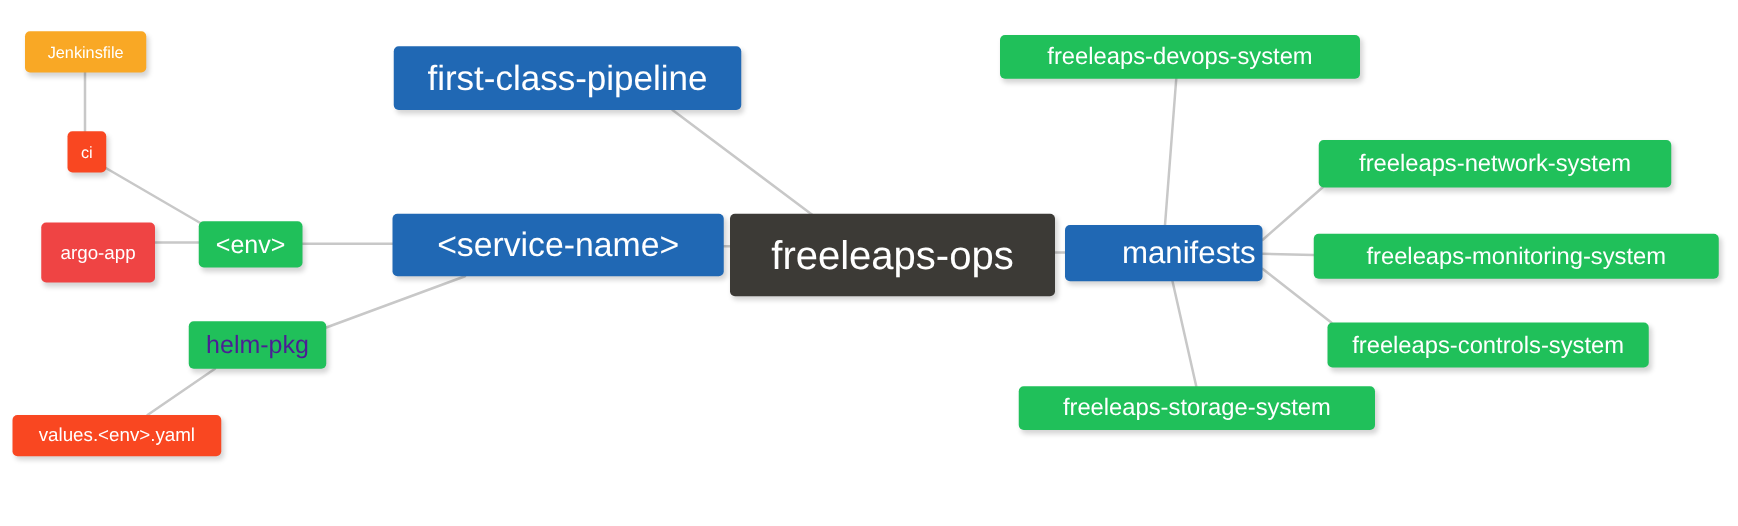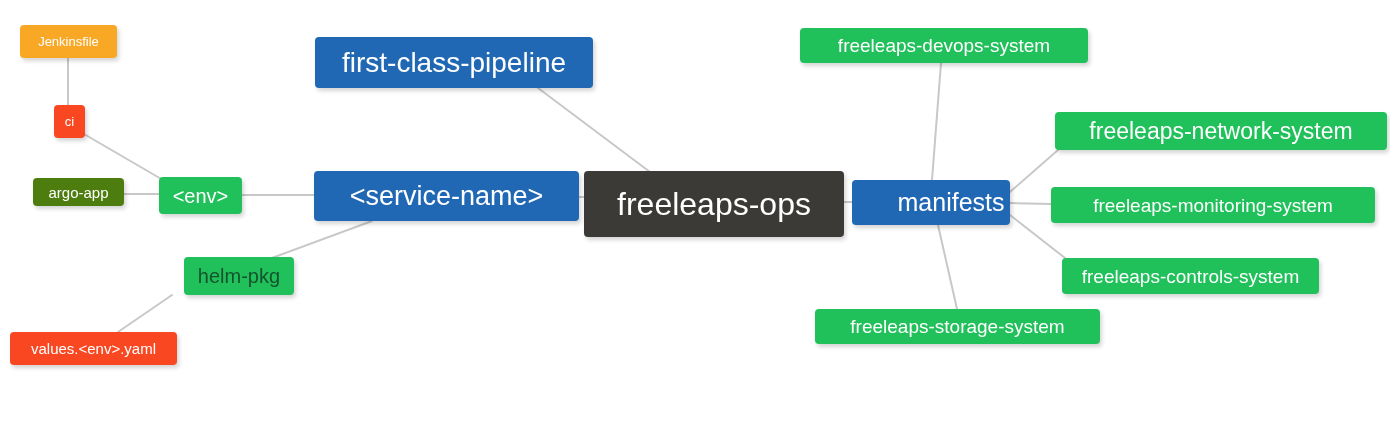--- a/index.html
+++ b/index.html
@@ -29,27 +29,27 @@
       <line x1="844" y1="202" x2="852" y2="202" stroke="#c8c8c8" stroke-width="2" stroke-linecap="round"></line>
       <line x1="941" y1="63" x2="932" y2="180" stroke="#c8c8c8" stroke-width="2" stroke-linecap="round"></line>
       <line x1="1058" y1="150" x2="1010" y2="192" stroke="#c8c8c8" stroke-width="2" stroke-linecap="round"></line>
       <line x1="1051" y1="204" x2="1010" y2="203" stroke="#c8c8c8" stroke-width="2" stroke-linecap="round"></line>
       <line x1="1065" y1="258" x2="1010" y2="215" stroke="#c8c8c8" stroke-width="2" stroke-linecap="round"></line>
       <line x1="957" y1="309" x2="938" y2="225" stroke="#c8c8c8" stroke-width="2" stroke-linecap="round"></line>
     </svg>
   <div id="nodes">
       <div class="node" style="left: 20px; top: 25px; width: 97px; height: 33px; background: rgb(249, 168, 37); font-size: 13px; color: rgb(255, 255, 255);">Jenkinsfile</div>
       <div class="node" style="left: 54px; top: 105px; width: 31px; height: 33px; background: rgb(249, 71, 33); font-size: 13px; color: rgb(255, 255, 255);">ci</div>
-      <div class="node" style="left: 33px; top: 178px; width: 91px; height: 28px; background: #4d7c0f; font-size: 15px; color: rgb(255, 255, 255);">argo-app</div>
+      <div class="node" style="left: 33px; top: 178px; width: 91px; height: 48px; background: #ef4444; font-size: 15px; color: rgb(255, 255, 255);">argo-app</div>
       <div class="node" style="left: 159px; top: 177px; width: 83px; height: 37px; background: rgb(32, 192, 90); font-size: 20px; color: rgb(255, 255, 255);">&lt;env&gt;</div>
-      <div class="node" style="left: 151px; top: 257px; width: 110px; height: 38px; background: rgb(32, 192, 90); font-size: 20px; color: #14532d; margin-left: 33px;">helm-pkg</div>
+      <div class="node" style="left: 151px; top: 257px; width: 110px; height: 38px; background: rgb(32, 192, 90); font-size: 20px; color: #4c1d95;">helm-pkg</div>
       <div class="node" style="left: 10px; top: 332px; width: 167px; height: 33px; background: rgb(249, 71, 33); font-size: 15px; color: rgb(255, 255, 255);">values.&lt;env&gt;.yaml</div>
       <div class="node" style="left: 315px; top: 37px; width: 278px; height: 51px; background: rgb(32, 104, 180); font-size: 28px; color: rgb(255, 255, 255);">first-class-pipeline</div>
       <div class="node" style="left: 314px; top: 171px; width: 265px; height: 50px; background: rgb(32, 104, 180); font-size: 27px; color: rgb(255, 255, 255);">&lt;service-name&gt;</div>
       <div class="node" style="left: 584px; top: 171px; width: 260px; height: 66px; background: rgb(60, 58, 54); font-size: 32px; color: rgb(255, 255, 255);">freeleaps-ops</div>
       <div class="node" style="left: 852px; top: 180px; width: 158px; height: 45px; background: rgb(32, 104, 180); font-size: 25px; color: rgb(255, 255, 255); padding-left: 40px;">manifests</div>
       <div class="node" style="left: 800px; top: 28px; width: 288px; height: 35px; background: rgb(32, 192, 90); font-size: 19px; color: rgb(255, 255, 255);">freeleaps-devops-system</div>
-      <div class="node" style="left: 1055px; top: 112px; width: 332px; height: 38px; background: rgb(32, 192, 90); font-size: 23px; color: rgb(255, 255, 255);">freeleaps-network-system</div>
+      <div class="node" style="left: 1055px; top: 112px; width: 282px; height: 38px; background: rgb(32, 192, 90); font-size: 19px; color: rgb(255, 255, 255);">freeleaps-network-system</div>
       <div class="node" style="left: 1051px; top: 187px; width: 324px; height: 36px; background: rgb(32, 192, 90); font-size: 19px; color: rgb(255, 255, 255);">freeleaps-monitoring-system</div>
       <div class="node" style="left: 1062px; top: 258px; width: 257px; height: 36px; background: rgb(32, 192, 90); font-size: 19px; color: rgb(255, 255, 255);">freeleaps-controls-system</div>
       <div class="node" style="left: 815px; top: 309px; width: 285px; height: 35px; background: rgb(32, 192, 90); font-size: 19px; color: rgb(255, 255, 255);">freeleaps-storage-system</div>
     </div>
 </div>
 
 </body></html>

